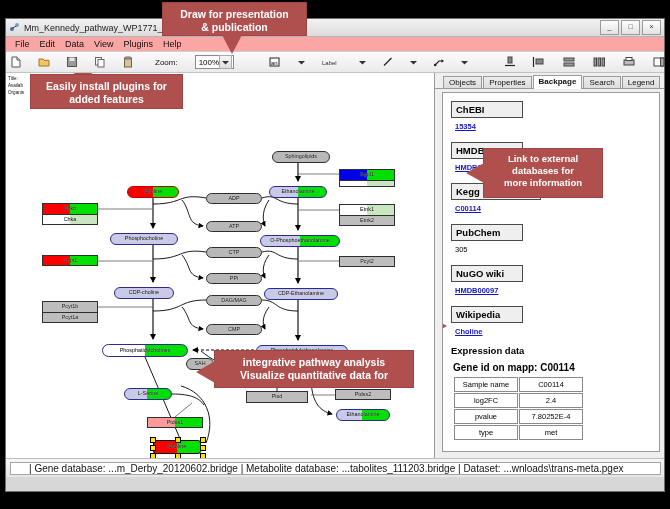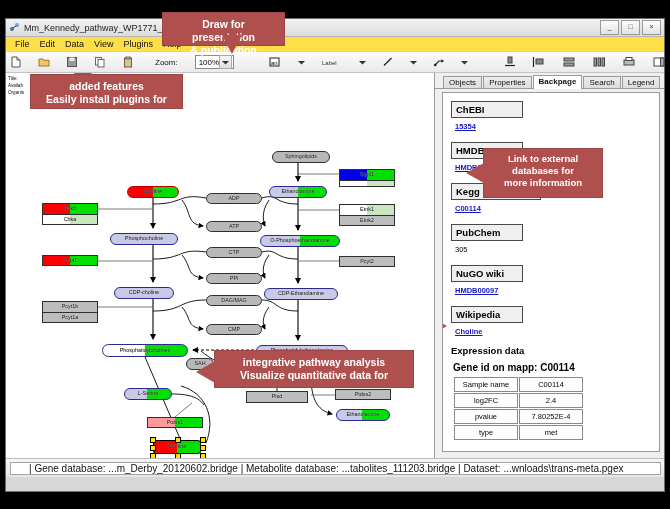--- a/index.html
+++ b/index.html
@@ -6,21 +6,21 @@
   body{width:670px;height:509px;font-family:"Liberation Sans",sans-serif;overflow:hidden;}
   .app{position:absolute;left:5px;top:18px;width:660px;height:474px;background:#d7d7d7;border:1px solid #6f6f6f;box-sizing:border-box;}
   
   .titlebar{height:17px;background:linear-gradient(#f2f2f2,#dcdcdc);border-bottom:1px solid #b4b4b4;display:flex;align-items:center;padding:0 3px;font-size:9px;color:#222;}
   .tb-icon{width:11px;height:11px;margin-right:4px;position:relative;}
   .tb-icon svg{display:block;}
   .titlebar .t-text{white-space:nowrap;overflow:hidden;text-overflow:clip;flex:1;}
   .win-btns{display:flex;gap:2px;}
   .win-btn{width:17px;height:13px;border:1px solid #9a9a9a;background:linear-gradient(#fdfdfd,#e2e2e2);font-size:7px;line-height:11px;text-align:center;color:#333;}
   
-  .menubar{height:14px;background:#fde047;border-bottom:1px solid #cfcfcf;display:flex;align-items:center;padding-left:4px;font-size:9px;color:#111;}
+  .menubar{height:14px;background:#fca5a5;border-bottom:1px solid #cfcfcf;display:flex;align-items:center;padding-left:4px;font-size:9px;color:#111;}
   .menubar span{padding:0 5px;cursor:default;}
   
   .toolbar{height:20px;background:linear-gradient(#fbfbfb,#eaeaea);border-bottom:1px solid #c3c3c3;display:flex;align-items:center;padding-left:3px;gap:14px;}
   .tbtn{width:16px;height:16px;display:flex;align-items:center;justify-content:center;border:1px solid transparent;}
   .zoomlabel{font-size:8px;margin:0 3px 0 6px;color:#111;}
   .zoombox{width:72px;height:14px;border:1px solid #8b8b8b;background:#fff;font-size:8px;display:flex;align-items:center;justify-content:space-between;padding:0 1px 0 3px;box-sizing:border-box;}
   .combo-arrow{width:11px;height:12px;background:linear-gradient(#f6f6f6,#dedede);border:1px solid #a9a9a9;display:flex;align-items:center;justify-content:center;}
   .sep{width:1px;height:14px;background:#c8c8c8;margin:0 3px;}
   .vizbox{width:66px;height:14px;border:1px solid #8b8b8b;background:#fff;font-size:8px;display:flex;align-items:center;justify-content:space-between;padding:0 1px 0 3px;box-sizing:border-box;margin-left:4px;}
   
@@ -397,22 +397,22 @@
       <span class="handle" style="left:144px;top:364px;"></span>
       <span class="handle" style="left:169px;top:364px;"></span>
       <span class="handle" style="left:194px;top:364px;"></span>
       <span class="handle" style="left:144px;top:372px;"></span>
       <span class="handle" style="left:194px;top:372px;"></span>
       <span class="handle" style="left:144px;top:380px;"></span>
       <span class="handle" style="left:169px;top:380px;"></span>
       <span class="handle" style="left:194px;top:380px;"></span>
 
       <div class="callout" style="left:24px;top:1px;width:153px;height:35px;">
+        <div>Easily install plugins for</div>
         <div>added features</div>
-        <div>Easily install plugins for</div>
       </div>
       <span class="ctail" style="left:68px;top:-18px;border-left:9px solid transparent;border-right:9px solid transparent;border-bottom:19px solid #b0504e;"></span>
 
       <div class="callout" style="left:208px;top:277px;width:200px;height:38px;">
         <div>integrative pathway analysis</div>
         <div>Visualize quantitative data  for</div>
       </div>
       <span class="ctail" style="left:190px;top:288px;border-top:11px solid transparent;border-bottom:11px solid transparent;border-right:19px solid #b0504e;"></span>
 
     </div>
@@ -480,17 +480,17 @@
       </div>
       <div style="height:2px"></div>
     </div>
   </div>
 
   <div class="statusbar">
     <span class="statusfield">| Gene database: ...m_Derby_20120602.bridge | Metabolite database: ...tabolites_111203.bridge | Dataset:  ...wnloads\trans-meta.pgex</span>
   </div>
 </div>
 
-<div class="callout" style="left:162px;top:12px;width:123px;height:34px;">
+<div class="callout" style="left:162px;top:2px;width:145px;height:34px;">
   <div>Draw for presentation</div>
   <div>&amp; publication</div>
 </div>
 <span class="ctail" style="left:222px;top:35px;border-left:10px solid transparent;border-right:10px solid transparent;border-top:19px solid #b0504e;"></span>
 
 </body></html>

